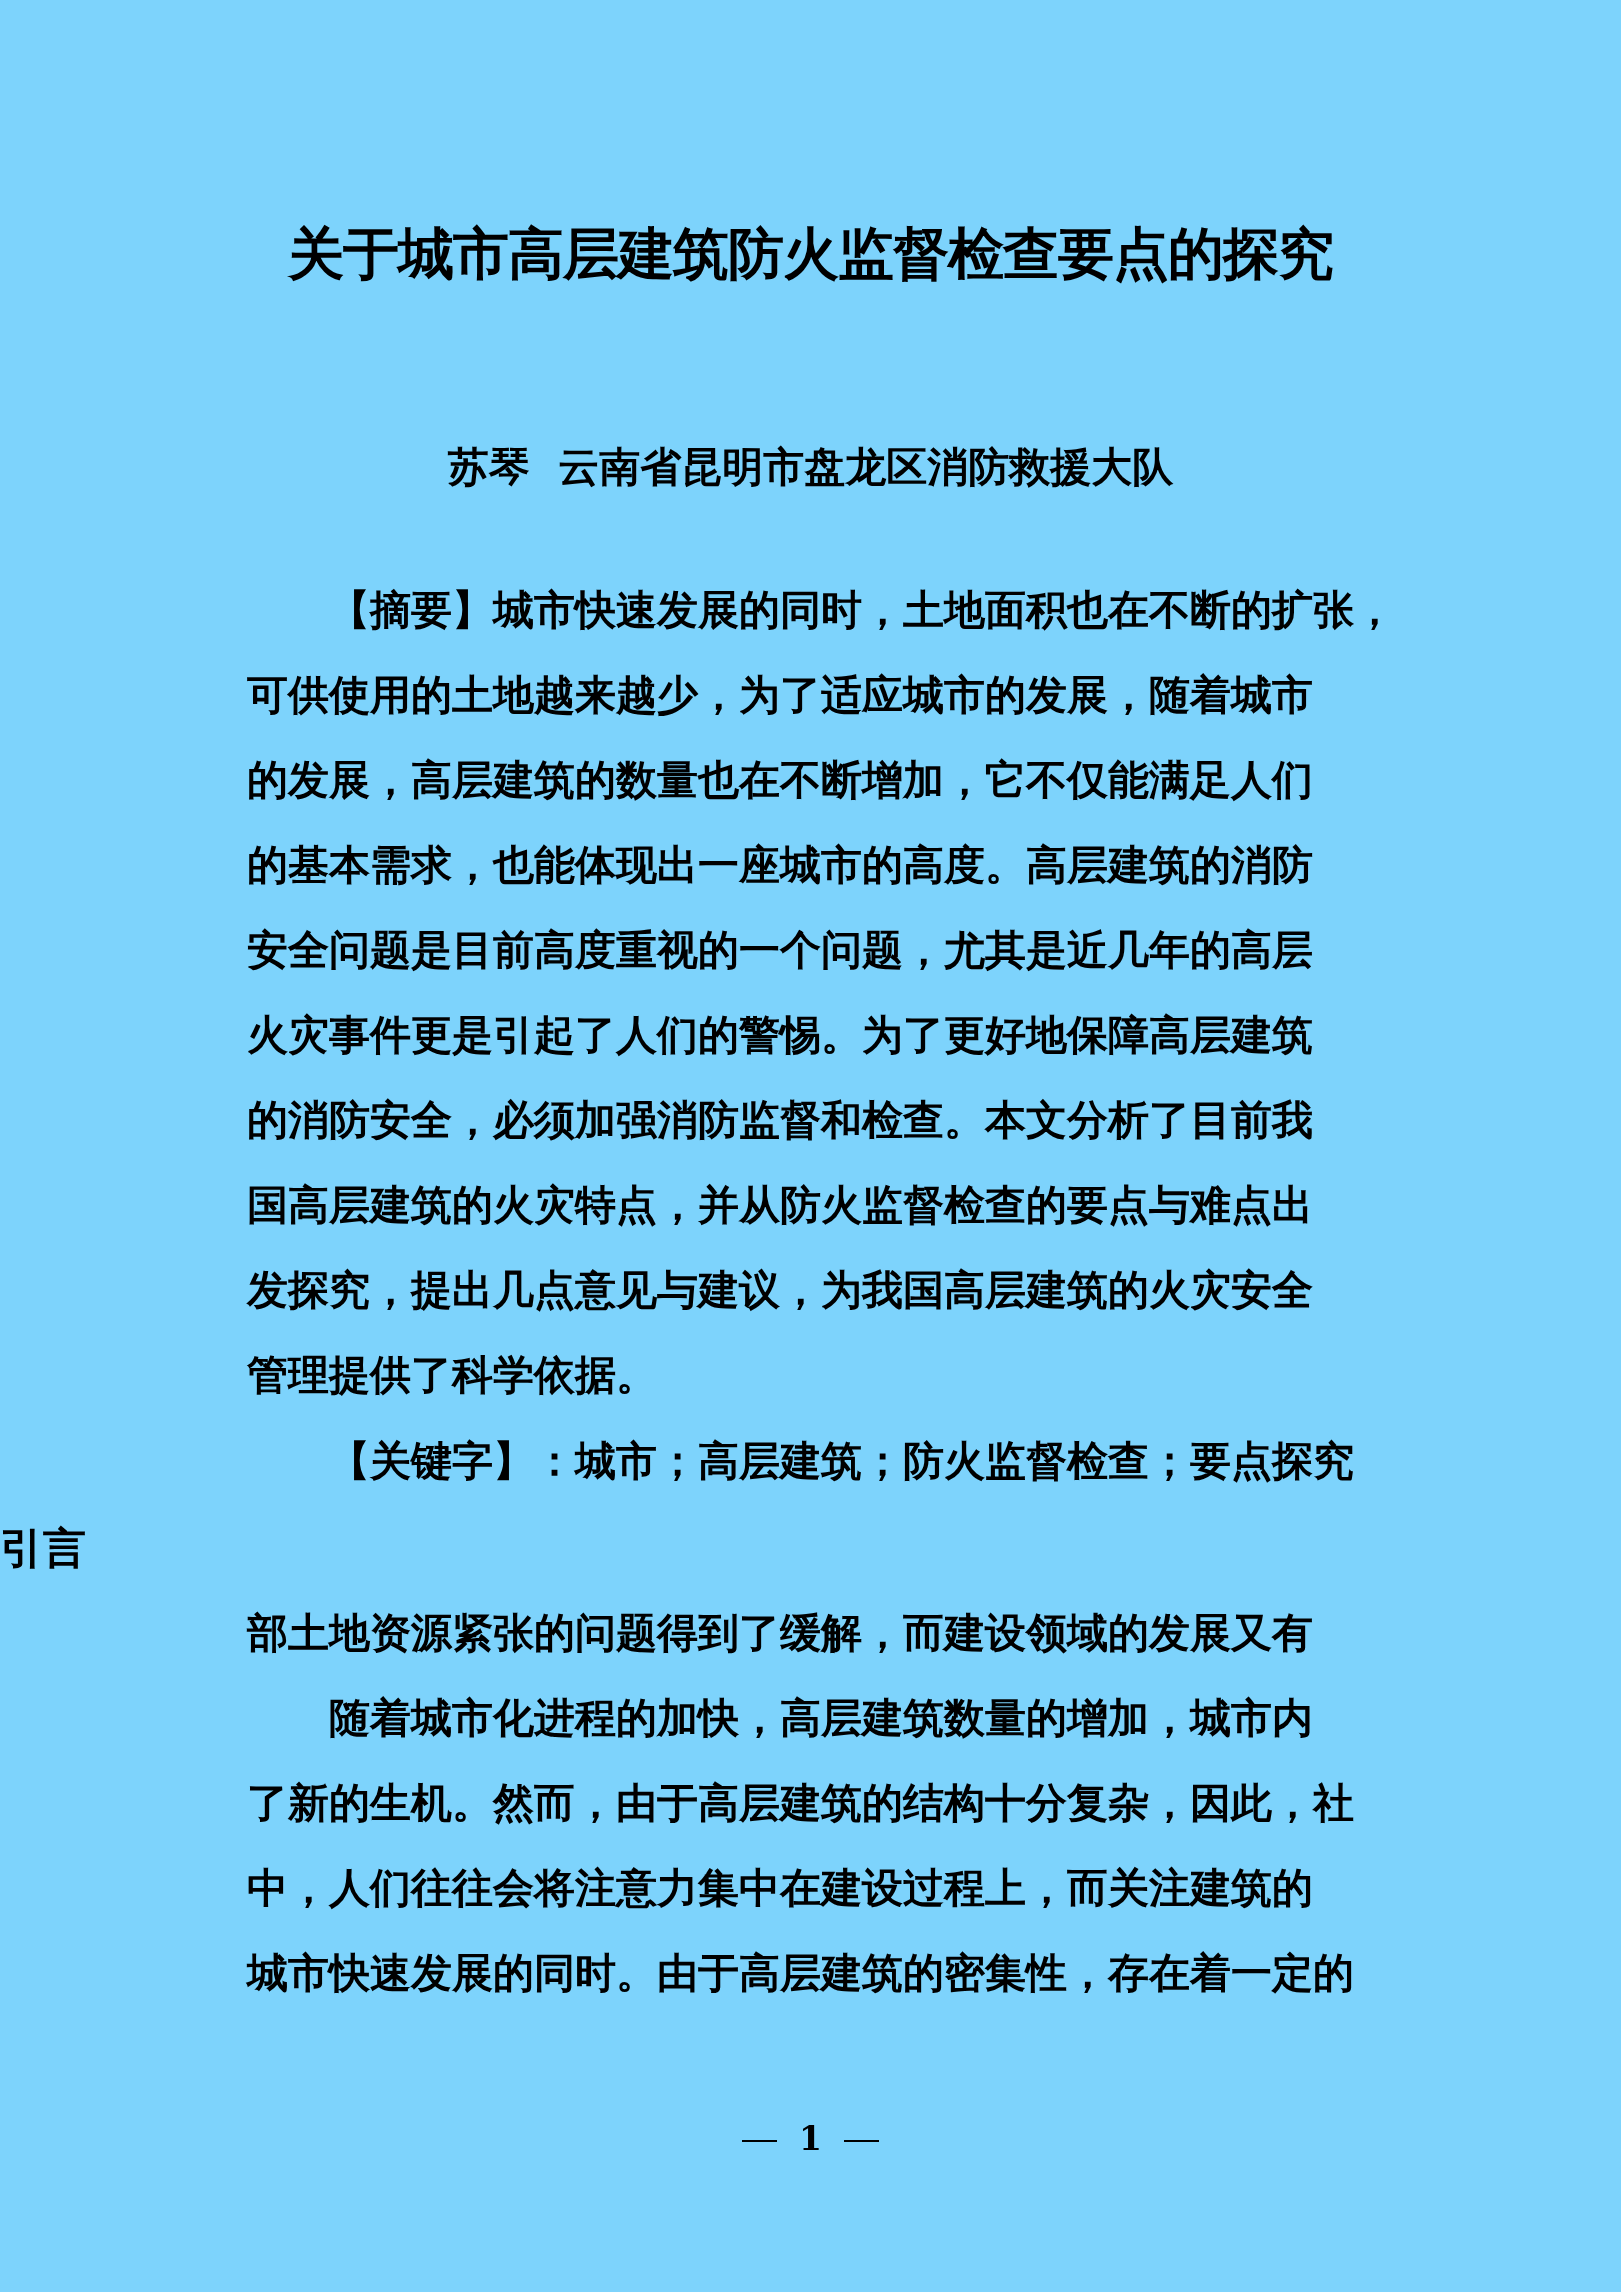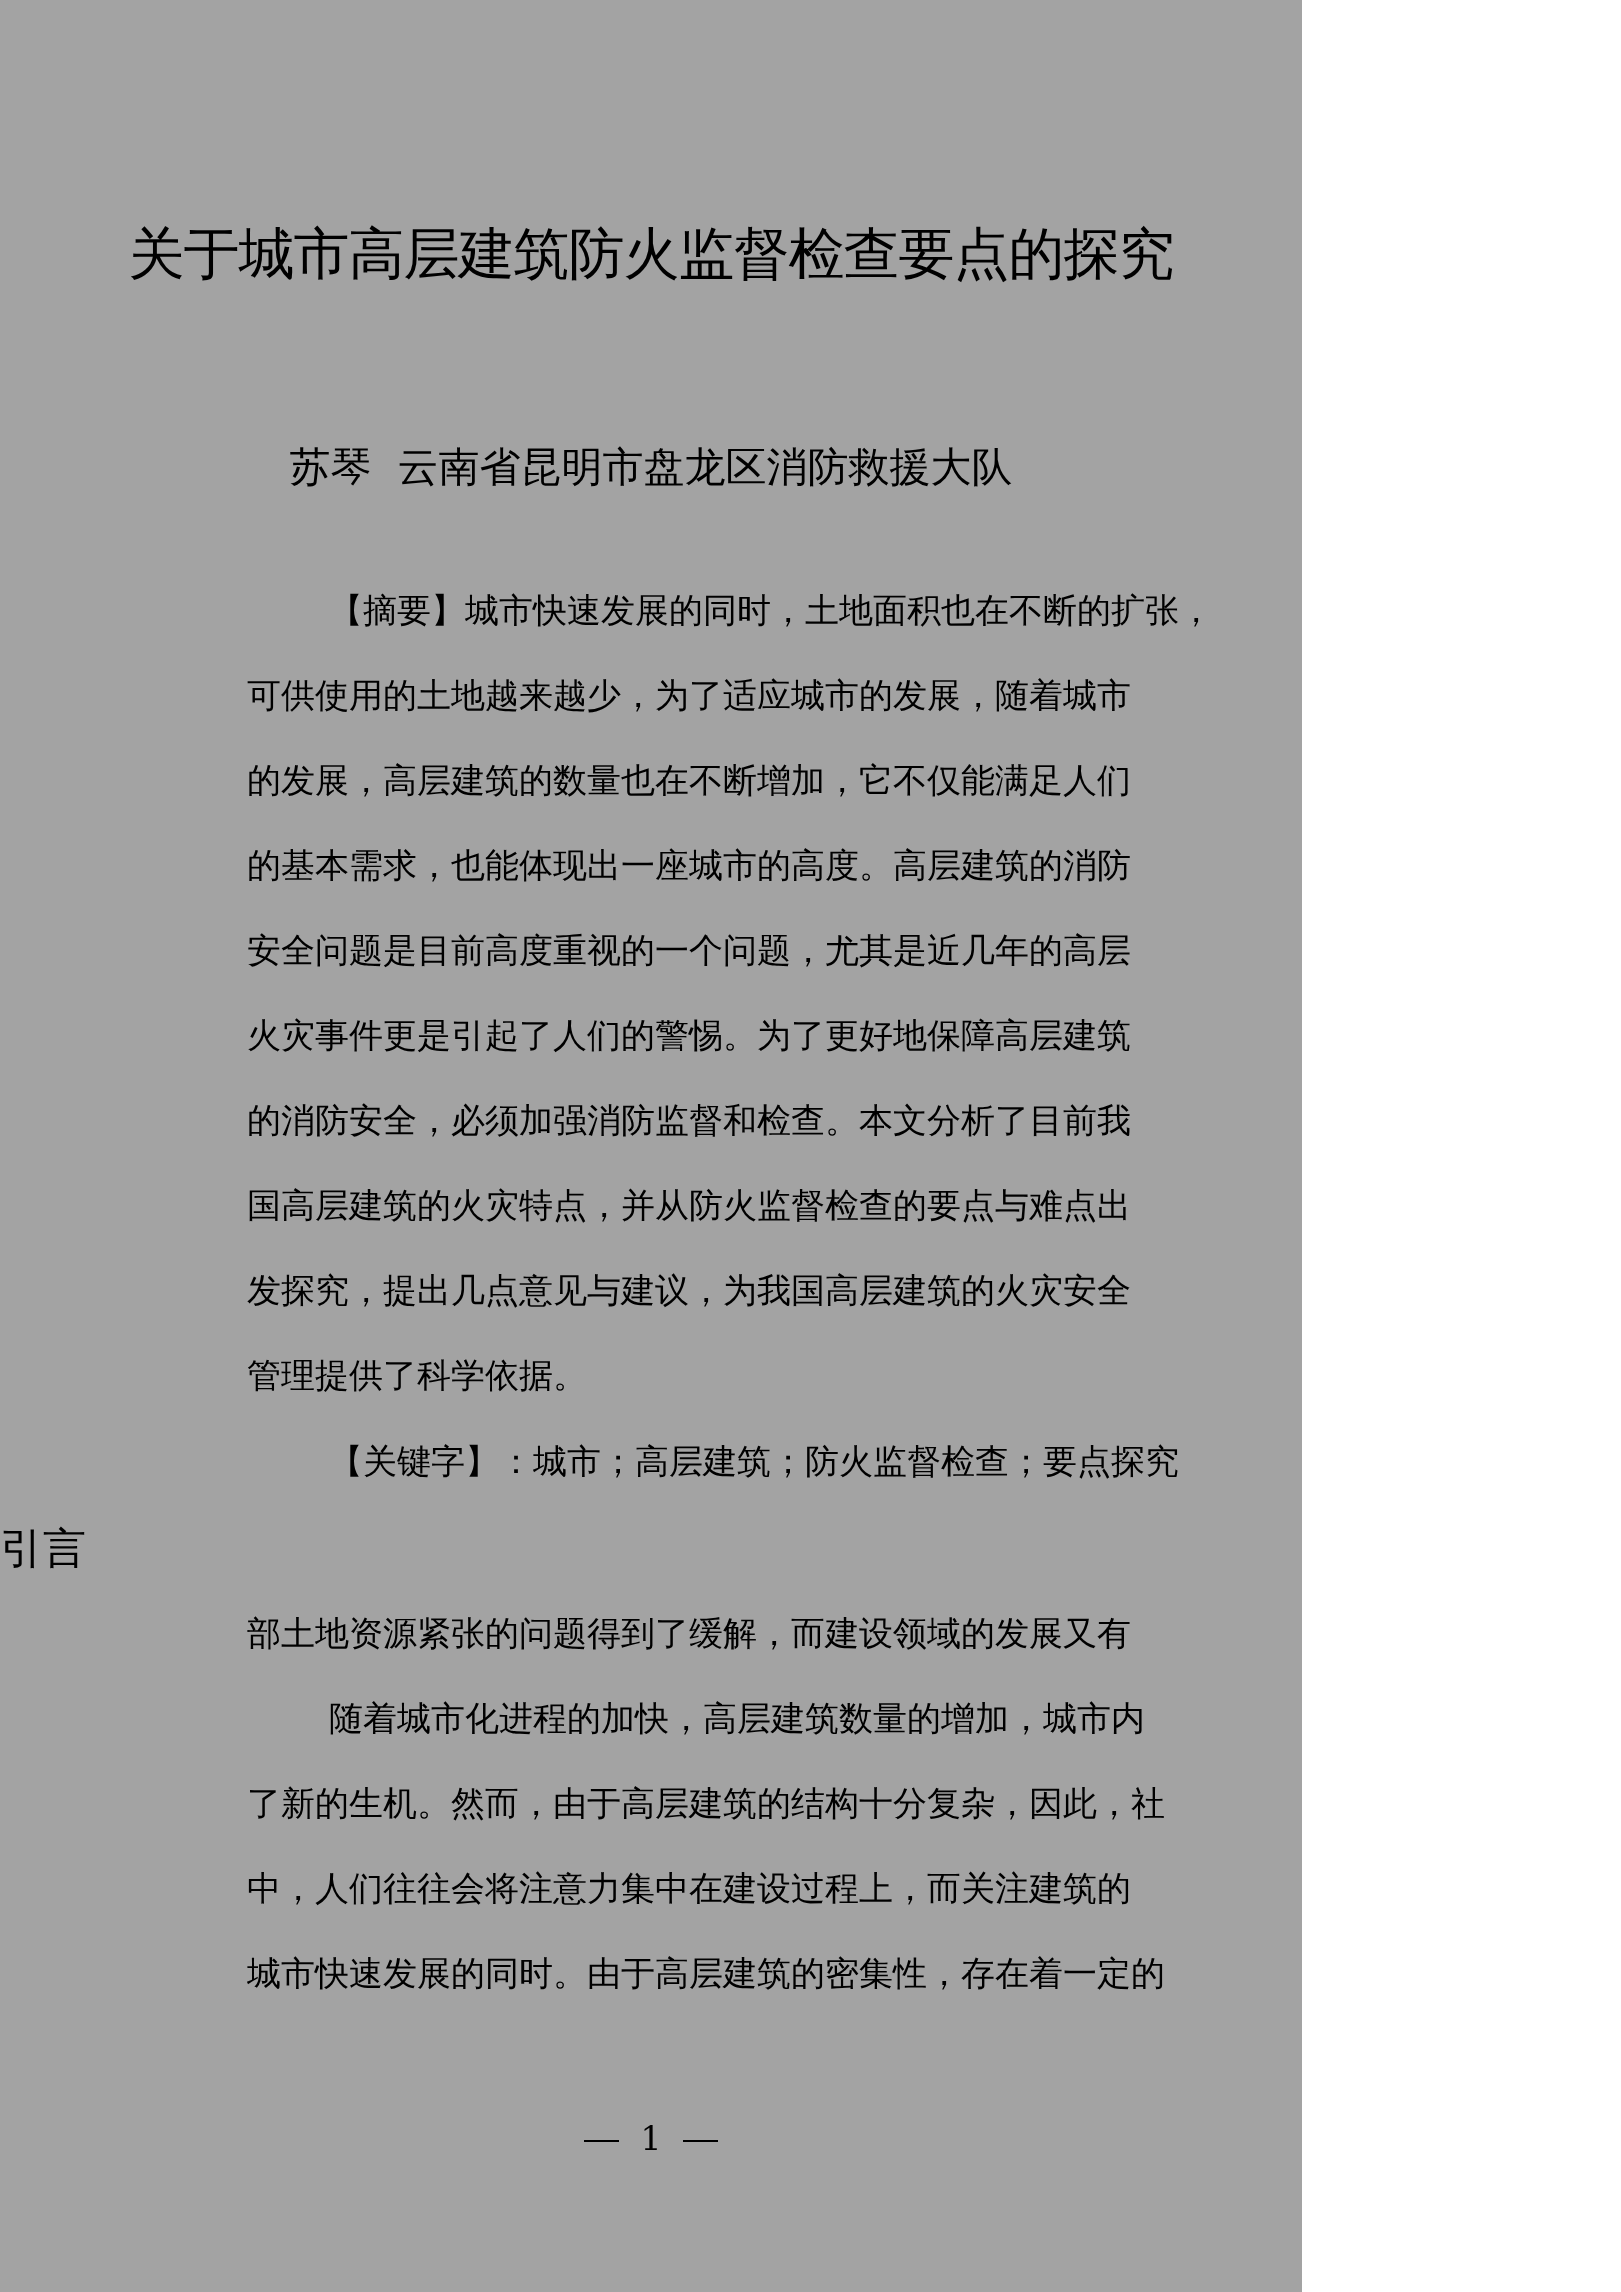--- a/index.html
+++ b/index.html
@@ -11,22 +11,23 @@
       width: 1621px;
       height: 2293px;
       position: relative;
       overflow: hidden;
       font-family: "DejaVu Sans", "Liberation Sans", sans-serif;
       color: #000000;
     }
     .page {
       position: absolute;
       left: 0; top: 0;
-      width: 1302px; height: 2293px;
-      background: #a3a3a3;
+      width: 1621px; height: 2293px;
+      background: #7dd3fc;
+      font-weight: bold;
     }
     .title {
       position: absolute;
       left: 0; right: 0;
       top: 218px;
       text-align: center;
       font-size: 56px;
       line-height: 71px;
       letter-spacing: -1px;
       white-space: nowrap;
@@ -38,21 +39,21 @@
       text-align: center;
       font-size: 41px;
       line-height: 55px;
       white-space: nowrap;
       margin-top: 40px;
     }
     .body-block {
       position: absolute;
       left: 247px;
       width: 1139px;
-      font-size: 34px;
+      font-size: 41px;
       line-height: 85px;
       text-align: justify;
     }
     .line {
       display: block;
       height: 85px;
       white-space: nowrap;
       overflow: visible;
     }
     .indent { padding-left: 82px; }

